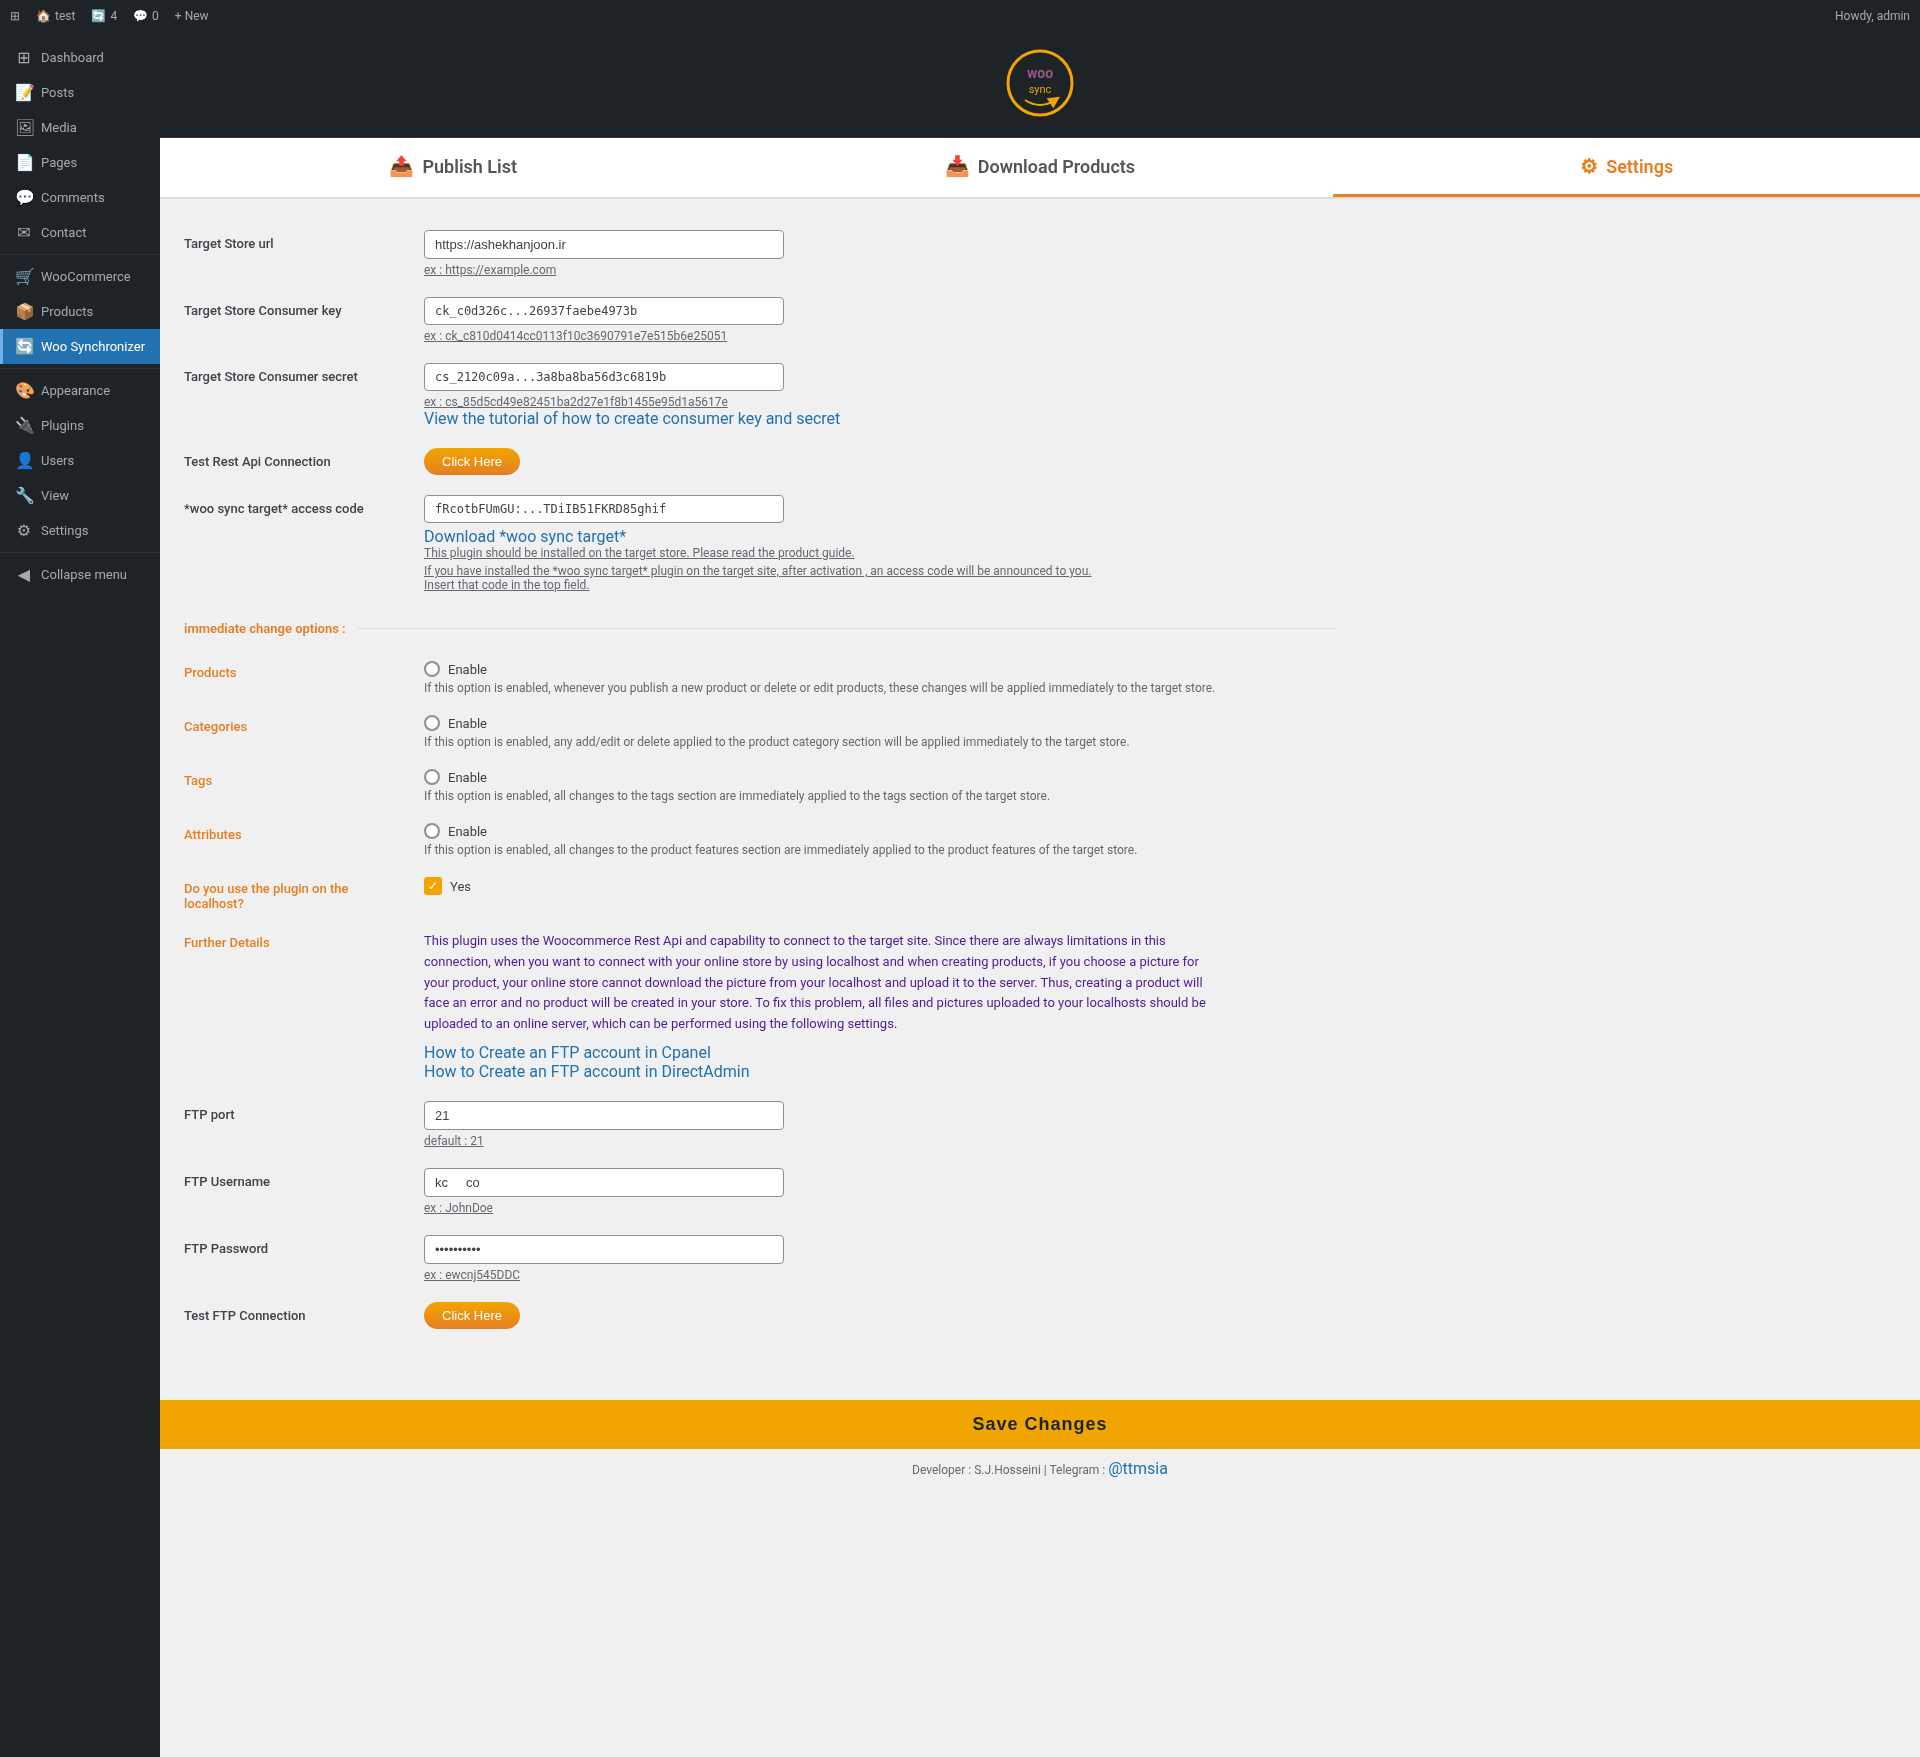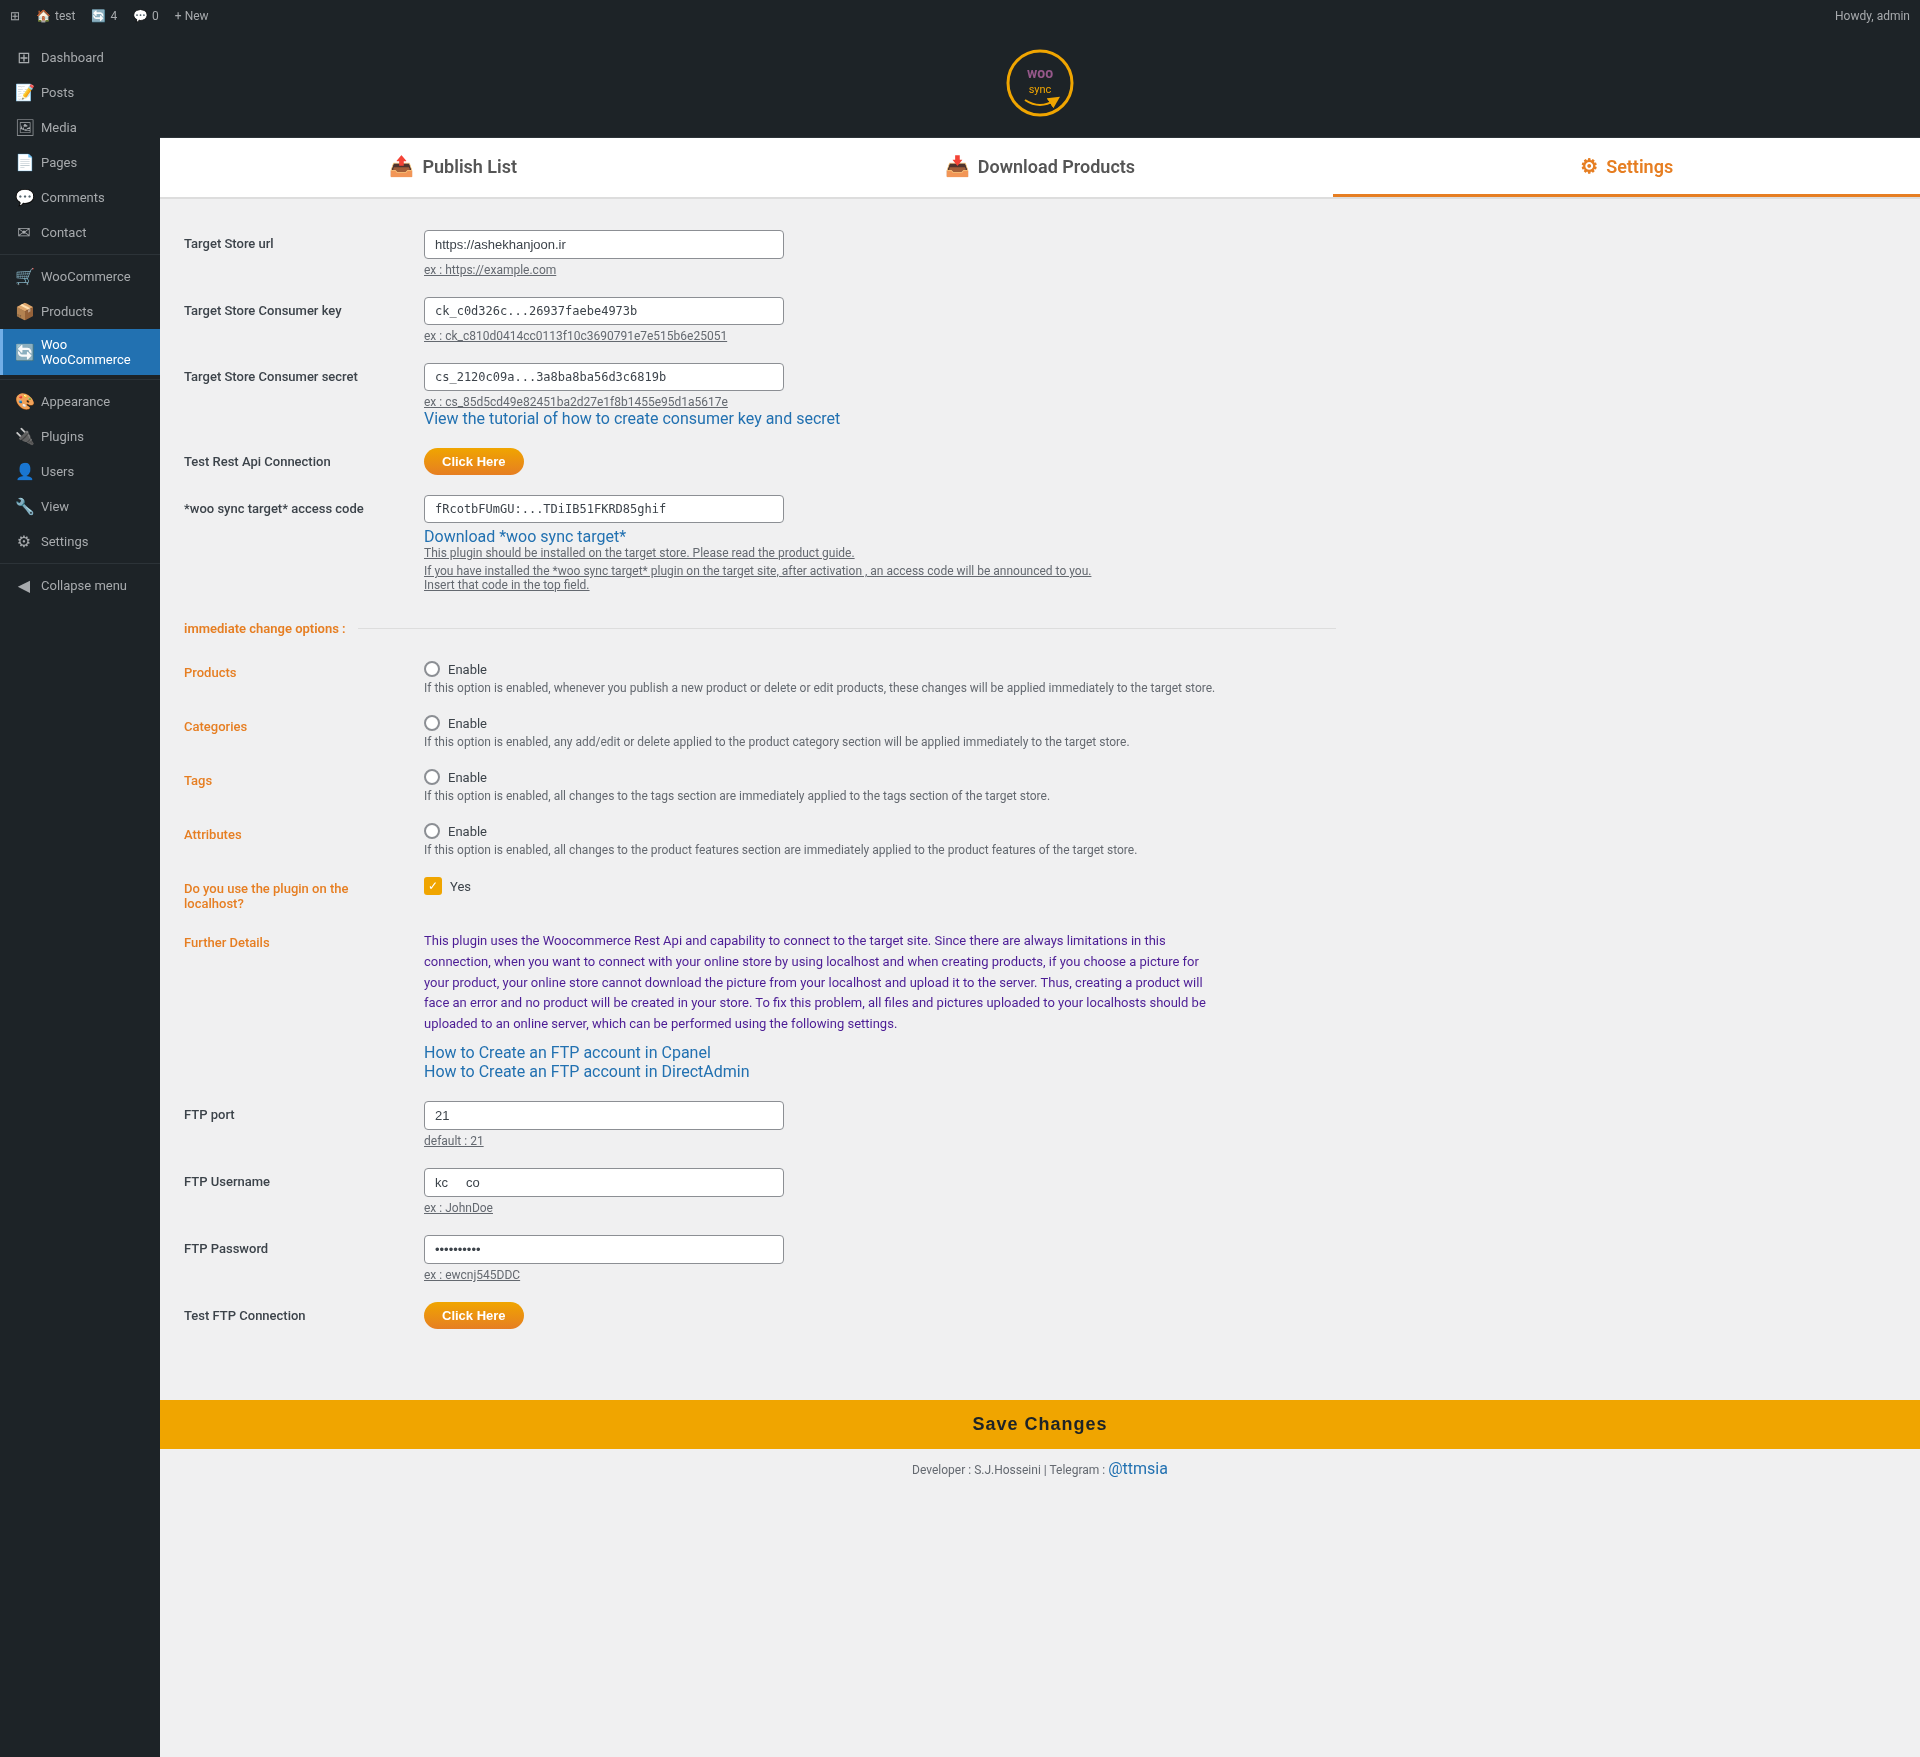--- a/index.html
+++ b/index.html
@@ -207,21 +207,21 @@
 
     
     .btn-click-here {
       background: linear-gradient(#f0a500, #e67e22);
       color: #fff;
       border: none;
       border-radius: 16px;
       padding: 6px 18px;
       font-size: 13px;
       cursor: pointer;
-      font-weight: 700;
+      font-weight: 400;
       text-align: center;
     }
 
     
     .save-bar {
       background: #f0a500;
       text-align: center;
       padding: 14px;
       margin-top: 20px;
     }
@@ -313,21 +313,21 @@
     <div class="menu-item">
       <span class="menu-icon">🛒</span>
       <span>WooCommerce</span>
     </div>
     <div class="menu-item">
       <span class="menu-icon">📦</span>
       <span>Products</span>
     </div>
     <div class="menu-item active">
       <span class="menu-icon">🔄</span>
-      <span>Woo WooCommerce</span>
+      <span>Woo Synchronizer</span>
     </div>
     <div class="menu-separator"></div>
     <div class="menu-item">
       <span class="menu-icon">🎨</span>
       <span>Appearance</span>
     </div>
     <div class="menu-item">
       <span class="menu-icon">🔌</span>
       <span>Plugins</span>
     </div>

